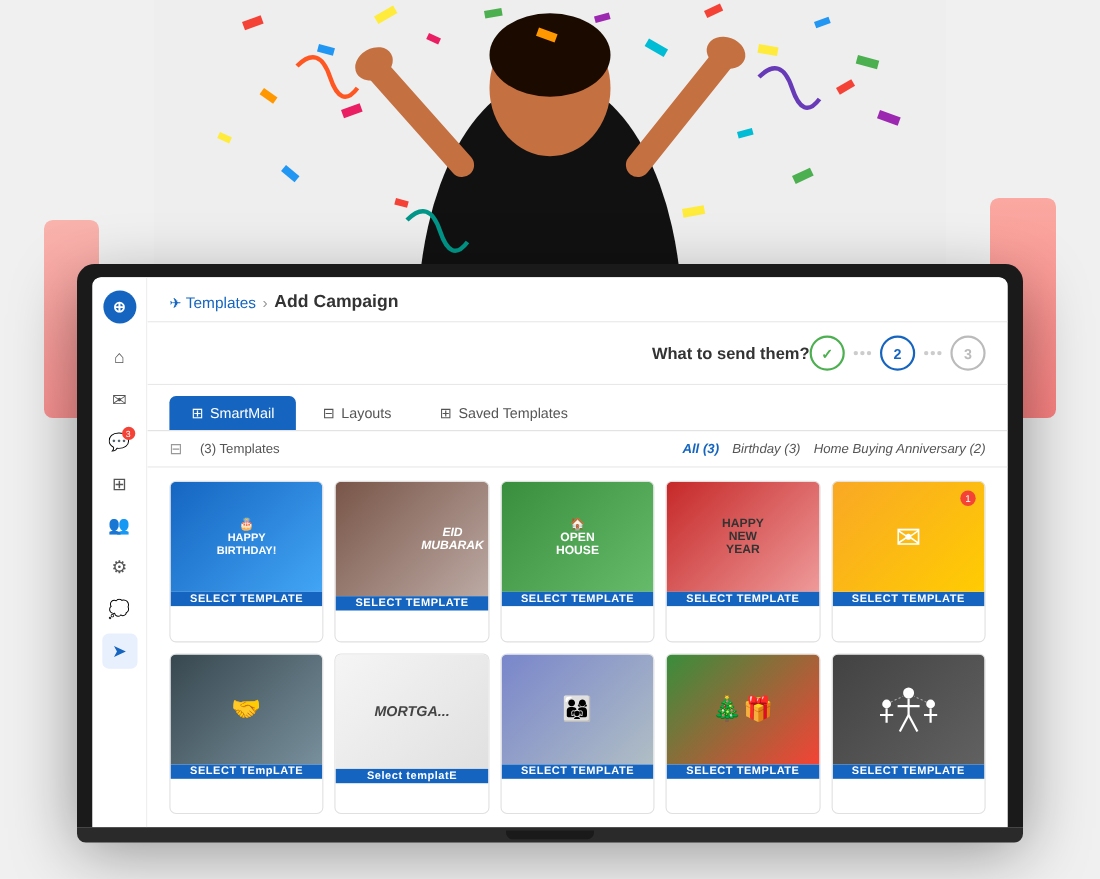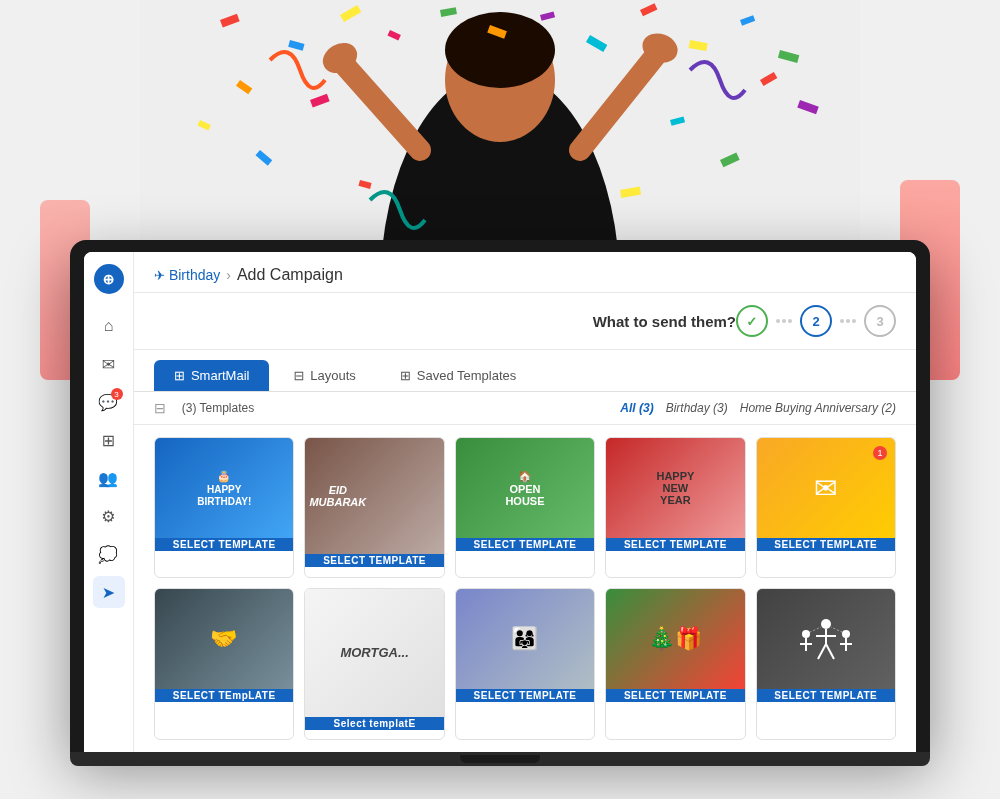--- a/index.html
+++ b/index.html
@@ -125,21 +125,21 @@
       align-items: center;
       gap: 4px;
     }
 
     .breadcrumb-separator {
       color: #999;
     }
 
     .breadcrumb-current {
       color: #333;
-      font-weight: 400;
+      font-weight: 700;
       font-size: 16px;
     }
 
     
     .step-bar {
       padding: 12px 20px;
       display: flex;
       align-items: center;
       justify-content: flex-end;
       border-bottom: 1px solid #e8e8e8;
@@ -301,24 +301,24 @@
       justify-content: center;
       color: white;
       font-size: 11px;
       font-weight: bold;
       text-align: center;
       padding: 4px;
     }
 
     .tmpl-eid {
       background: linear-gradient(135deg, #795548 0%, #bcaaa4 100%);
-      height: 116px;
-      display: flex;
-      align-items: center;
-      justify-content: flex-start;
+      height: 104px;
+      display: flex;
+      align-items: center;
+      justify-content: flex-end;
       color: white;
       font-size: 11px;
       font-weight: bold;
       text-align: center;
       padding: 4px;
     }
 
     .tmpl-openhouse {
       background: linear-gradient(135deg, #388e3c 0%, #66bb6a 100%);
       height: 100px;
@@ -363,21 +363,21 @@
       height: 100px;
       display: flex;
       align-items: center;
       justify-content: center;
       color: white;
       font-size: 22px;
     }
 
     .tmpl-mortgage {
       background: linear-gradient(135deg, #f5f5f5 0%, #e0e0e0 100%);
-      height: 128px;
+      height: 104px;
       display: flex;
       align-items: center;
       justify-content: center;
       color: #333;
       font-size: 12px;
       font-weight: bold;
     }
 
     .tmpl-family {
       background: linear-gradient(135deg, #7986cb 0%, #b0bec5 100%);
@@ -551,21 +551,21 @@
         <div class="sidebar-icon">💭</div>
         <div class="sidebar-icon active">➤</div>
       </div>
 
       <div class="main-content">
 
         <div class="header">
           <div class="breadcrumb">
             <a class="breadcrumb-link">
               <span style="color:#1565c0; font-size:13px;">✈</span>
-              <span>Birthday</span>
+              <span>Templates</span>
             </a>
             <span class="breadcrumb-separator">›</span>
             <span class="breadcrumb-current">Add Campaign</span>
           </div>
         </div>
 
         <div class="step-bar">
           <span class="step-question">What to send them?</span>
           <div class="steps-container">
             <div class="step-circle completed">✓</div>

